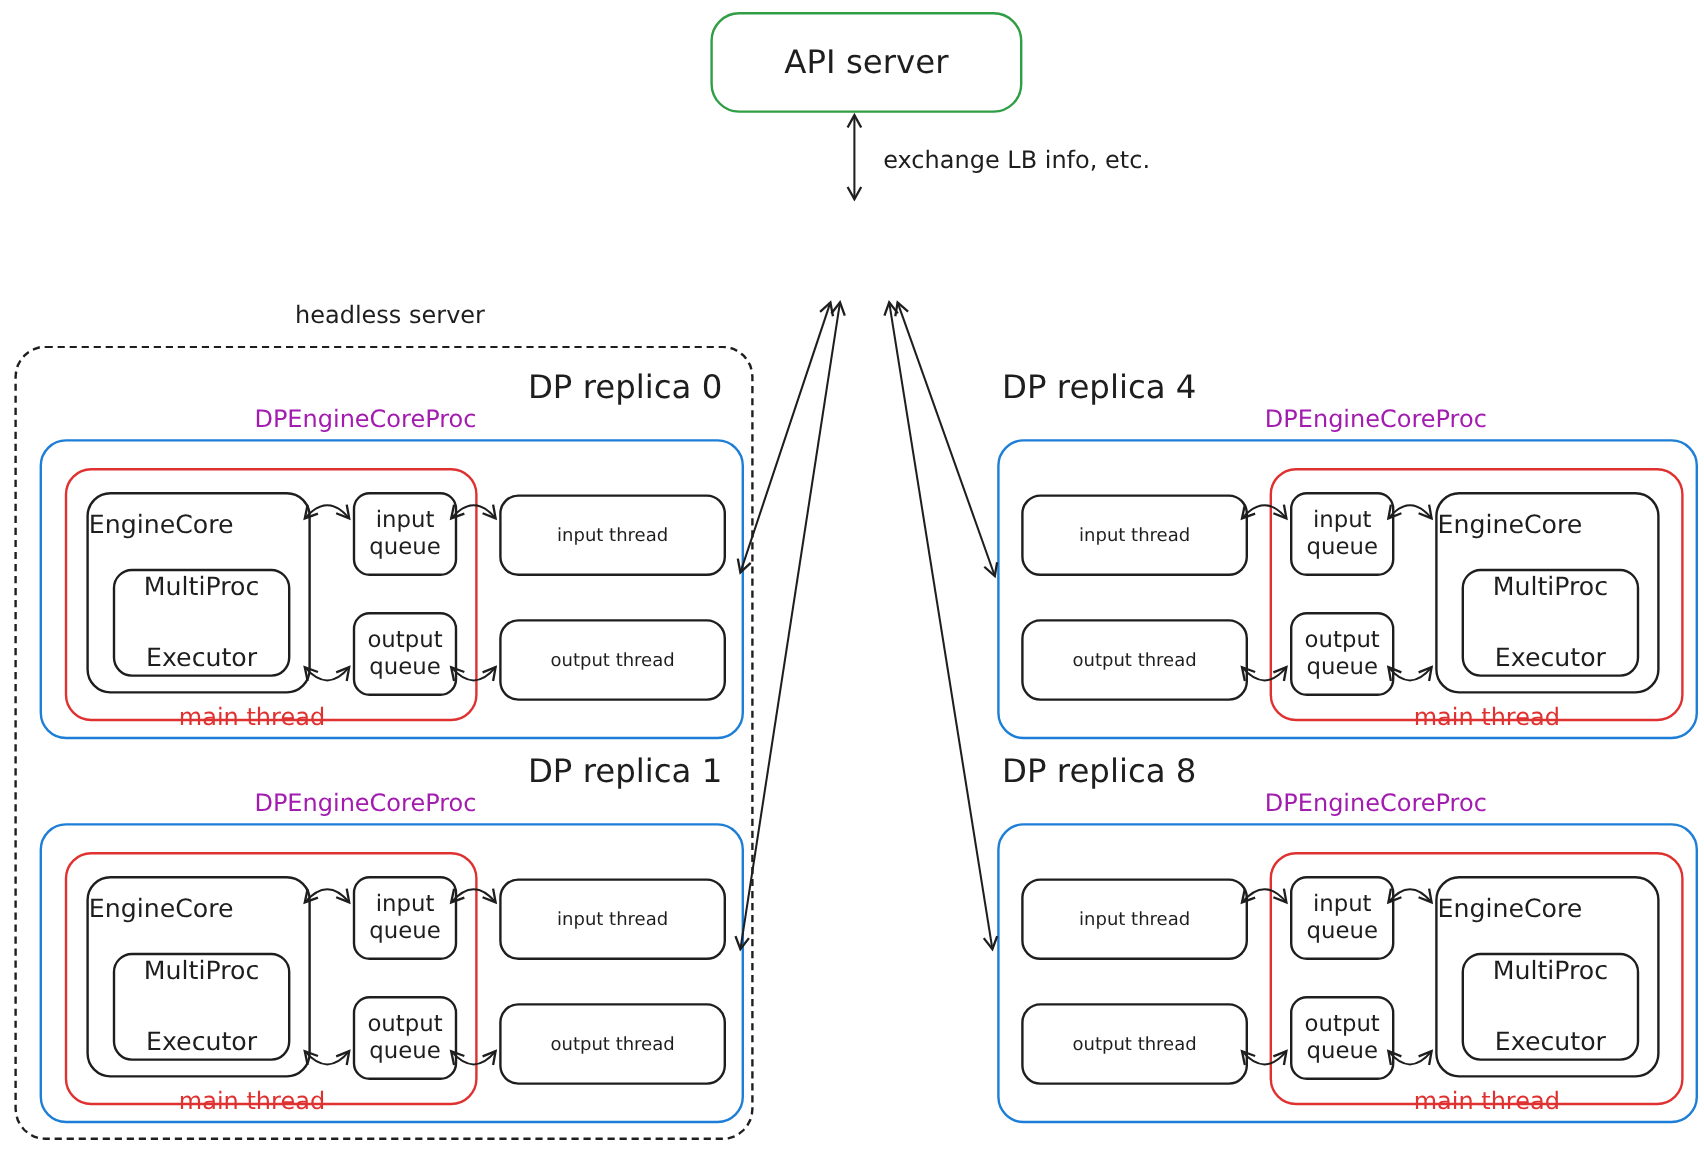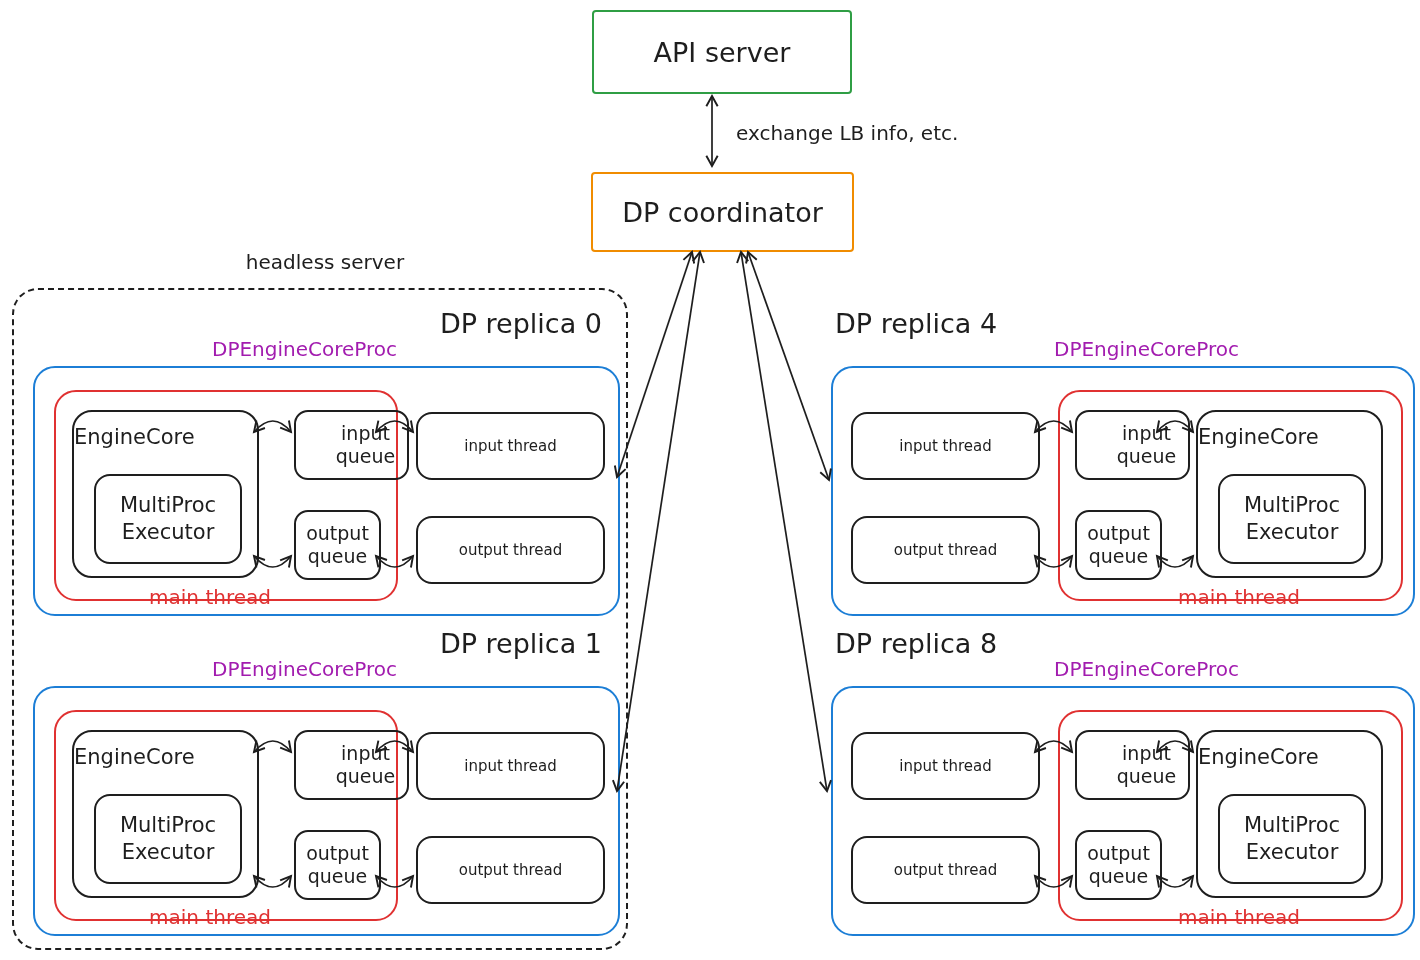--- a/index.html
+++ b/index.html
@@ -3,21 +3,21 @@
 <meta charset="utf-8">
 <style>
   html,body{margin:0;padding:0;background:#fff;}
   #canvas{
     position:relative;width:1420px;height:960px;background:#ffffff;
     font-family:"DejaVu Sans", sans-serif;color:#1e1e1e;overflow:hidden;
   }
   .txt{white-space:nowrap;}
   
   .node{position:absolute;display:flex;align-items:center;justify-content:center;
-        border:2.6px solid #1e1e1e;border-radius:4px;font-size:27px;background:transparent;}
+        border:2.6px solid #1e1e1e;border-radius:24px;font-size:27px;background:transparent;}
   #api-server{left:592px;top:10px;width:256px;height:80px;border-color:#2f9e44;}
   #dp-coordinator{left:591px;top:172px;width:259px;height:76px;border-color:#f08c00;}
   #exchange-label{position:absolute;left:736px;top:121px;font-size:20px;}
   
   #headless-label{position:absolute;left:225px;top:250px;width:200px;text-align:center;font-size:20px;}
   #headless-box{position:absolute;left:12px;top:288px;width:612px;height:658px;
                 border:2.2px dashed #1e1e1e;border-radius:26px;}
   
   .replica{position:absolute;width:583px;height:246px;border:2.6px solid #1c7ed6;border-radius:22px;}
   .replica.right{width:580px;}
@@ -28,27 +28,27 @@
   .replica.left  .proc-label{left:177px;}
   .replica.right .proc-label{left:221px;}
   .red-box{position:absolute;top:22px;width:340px;height:207px;border:2.6px solid #e03131;border-radius:22px;}
   .replica.left  .red-box{left:19px;}
   .replica.right .red-box{left:225px;width:341px;}
   .engine-core{position:absolute;top:42px;width:183px;height:164px;border:2.6px solid #1e1e1e;border-radius:20px;}
   .replica.left  .engine-core{left:37px;}
   .replica.right .engine-core{left:363px;}
   .ec-label{text-align:left;margin-top:13px;font-size:21px;}
   .multiproc{position:absolute;left:20px;top:62px;width:144px;height:86px;border:2.6px solid #1e1e1e;
-             border-radius:16px;display:flex;flex-direction:column;align-items:center;justify-content:center;
+             border-radius:16px;display:flex;flex-direction:column;align-items:center;justify-content:space-between;
              font-size:21px;line-height:1.3;}
   .queue{position:absolute;width:83px;height:66px;border:2.6px solid #1e1e1e;border-radius:14px;
          display:flex;flex-direction:column;align-items:center;justify-content:center;font-size:19px;line-height:1.2;}
   .replica.left  .queue{left:259px;}
   .replica.right .queue{left:242px;}
-  .q-in{top:42px;padding-left:28px;} .q-out{top:142px;}
+  .q-in{top:42px;} .q-out{top:142px;}
   .thread{position:absolute;width:185px;height:64px;border:2.6px solid #1e1e1e;border-radius:16px;
           display:flex;align-items:center;justify-content:center;font-size:15px;}
   .replica.left  .thread{left:381px;}
   .replica.right .thread{left:18px;}
   .t-in{top:44px;} .t-out{top:148px;}
   .mt-label{position:absolute;top:217px;width:160px;text-align:center;font-size:20px;color:#e03131;}
   .replica.left  .mt-label{left:95px;}
   .replica.right .mt-label{left:326px;}
   
   #arrows{position:absolute;left:0;top:0;pointer-events:none;}
@@ -58,23 +58,20 @@
 <body>
 
 <div id="canvas">
 
   <div class="node" id="api-server">
     <span class="txt">API server</span>
   </div>
 
   <div id="exchange-label" class="txt">exchange LB info, etc.</div>
 
-  <div class="node" id="dp-coordinator">
-    <span class="txt">DP coordinator</span>
-  </div>
 
   <div id="headless-label">headless server</div>
   <div id="headless-box"></div>
 
   <div class="replica left" style="left:33px;top:366px;">
     <div class="r-title">DP replica 0</div>
     <div class="proc-label">DPEngineCoreProc</div>
     <div class="red-box"></div>
     <div class="engine-core">
       <div class="ec-label">EngineCore</div>

